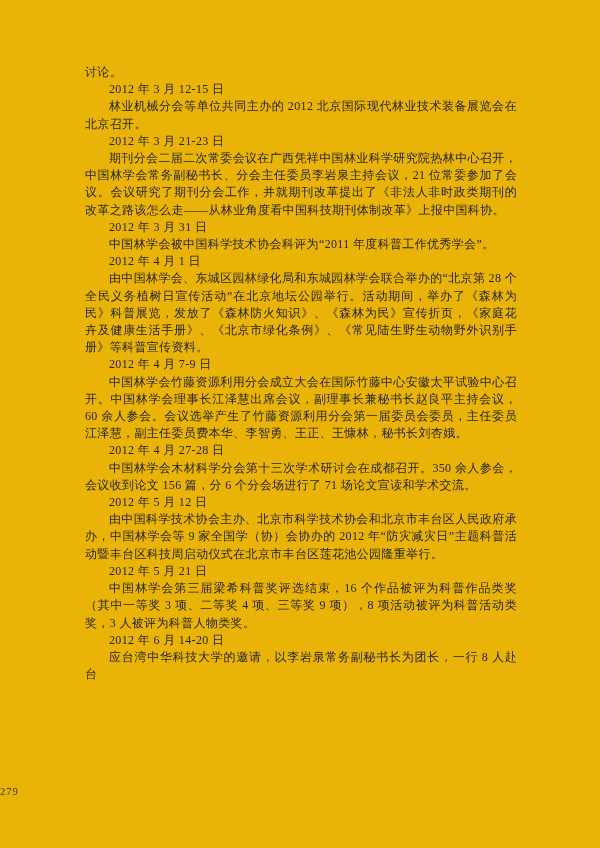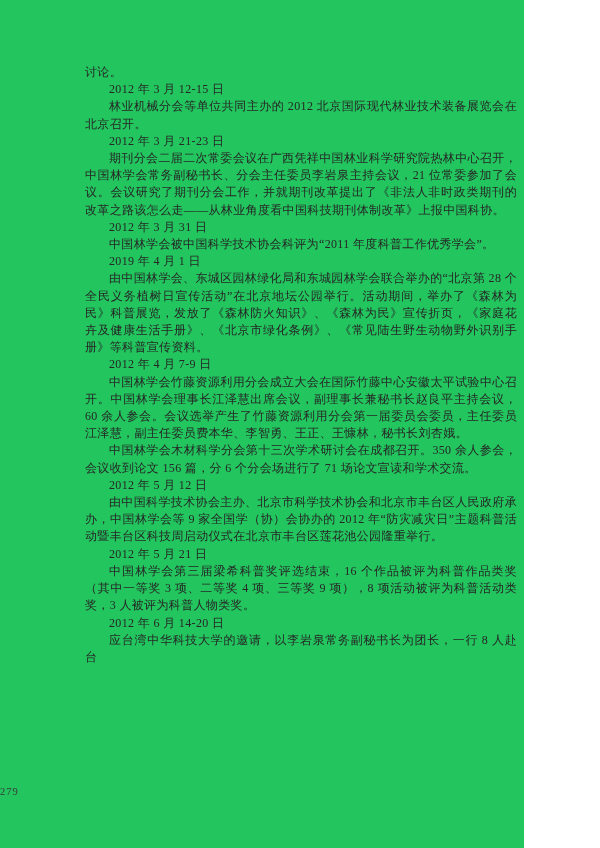--- a/index.html
+++ b/index.html
@@ -9,23 +9,23 @@
   }
   body {
     width: 600px;
     height: 848px;
     overflow: hidden;
     font-family: "Liberation Serif", "DejaVu Serif", serif;
     color: #262626;
   }
   .page {
     position: relative;
-    width: 524px;
+    width: 600px;
     height: 848px;
-    background: #22c55e;
+    background: #eab308;
   }
   .text-block {
     position: absolute;
     left: 85px;
     top: 64px;
     width: 432px;
     font-size: 12px;
     line-height: 17.2px;
     letter-spacing: 0.35px;
     text-align: justify;
@@ -68,33 +68,34 @@
       <p class="event-date">2012 年 3 月 21-23 日</p>
       <p class="event-text">期刊分会二届二次常委会议在广西凭祥中国林业科学研究院热林中心召开，中国林学会常务副秘书长、分会主任委员李岩泉主持会议，21 位常委参加了会议。会议研究了期刊分会工作，并就期刊改革提出了《非法人非时政类期刊的改革之路该怎么走——从林业角度看中国科技期刊体制改革》上报中国科协。</p>
     </div>
 
     <div class="entry">
       <p class="event-date">2012 年 3 月 31 日</p>
       <p class="event-text">中国林学会被中国科学技术协会科评为“2011 年度科普工作优秀学会”。</p>
     </div>
 
     <div class="entry">
-      <p class="event-date">2019 年 4 月 1 日</p>
+      <p class="event-date">2012 年 4 月 1 日</p>
       <p class="event-text">由中国林学会、东城区园林绿化局和东城园林学会联合举办的“北京第 28 个全民义务植树日宣传活动”在北京地坛公园举行。活动期间，举办了《森林为民》科普展览，发放了《森林防火知识》、《森林为民》宣传折页，《家庭花卉及健康生活手册》、《北京市绿化条例》、《常见陆生野生动物野外识别手册》等科普宣传资料。</p>
     </div>
 
     <div class="entry">
       <p class="event-date">2012 年 4 月 7-9 日</p>
     </div>
 
     <div class="entry">
       <p class="event-text">中国林学会竹藤资源利用分会成立大会在国际竹藤中心安徽太平试验中心召开。中国林学会理事长江泽慧出席会议，副理事长兼秘书长赵良平主持会议，60 余人参会。会议选举产生了竹藤资源利用分会第一届委员会委员，主任委员江泽慧，副主任委员费本华、李智勇、王正、王慷林，秘书长刘杏娥。</p>
     </div>
 
     <div class="entry">
+      <p class="event-date">2012 年 4 月 27-28 日</p>
       <p class="event-text">中国林学会木材科学分会第十三次学术研讨会在成都召开。350 余人参会，会议收到论文 156 篇，分 6 个分会场进行了 71 场论文宣读和学术交流。</p>
     </div>
 
     <div class="entry">
       <p class="event-date">2012 年 5 月 12 日</p>
       <p class="event-text">由中国科学技术协会主办、北京市科学技术协会和北京市丰台区人民政府承办，中国林学会等 9 家全国学（协）会协办的 2012 年“防灾减灾日”主题科普活动暨丰台区科技周启动仪式在北京市丰台区莲花池公园隆重举行。</p>
     </div>
 
     <div class="entry">
       <p class="event-date">2012 年 5 月 21 日</p>

